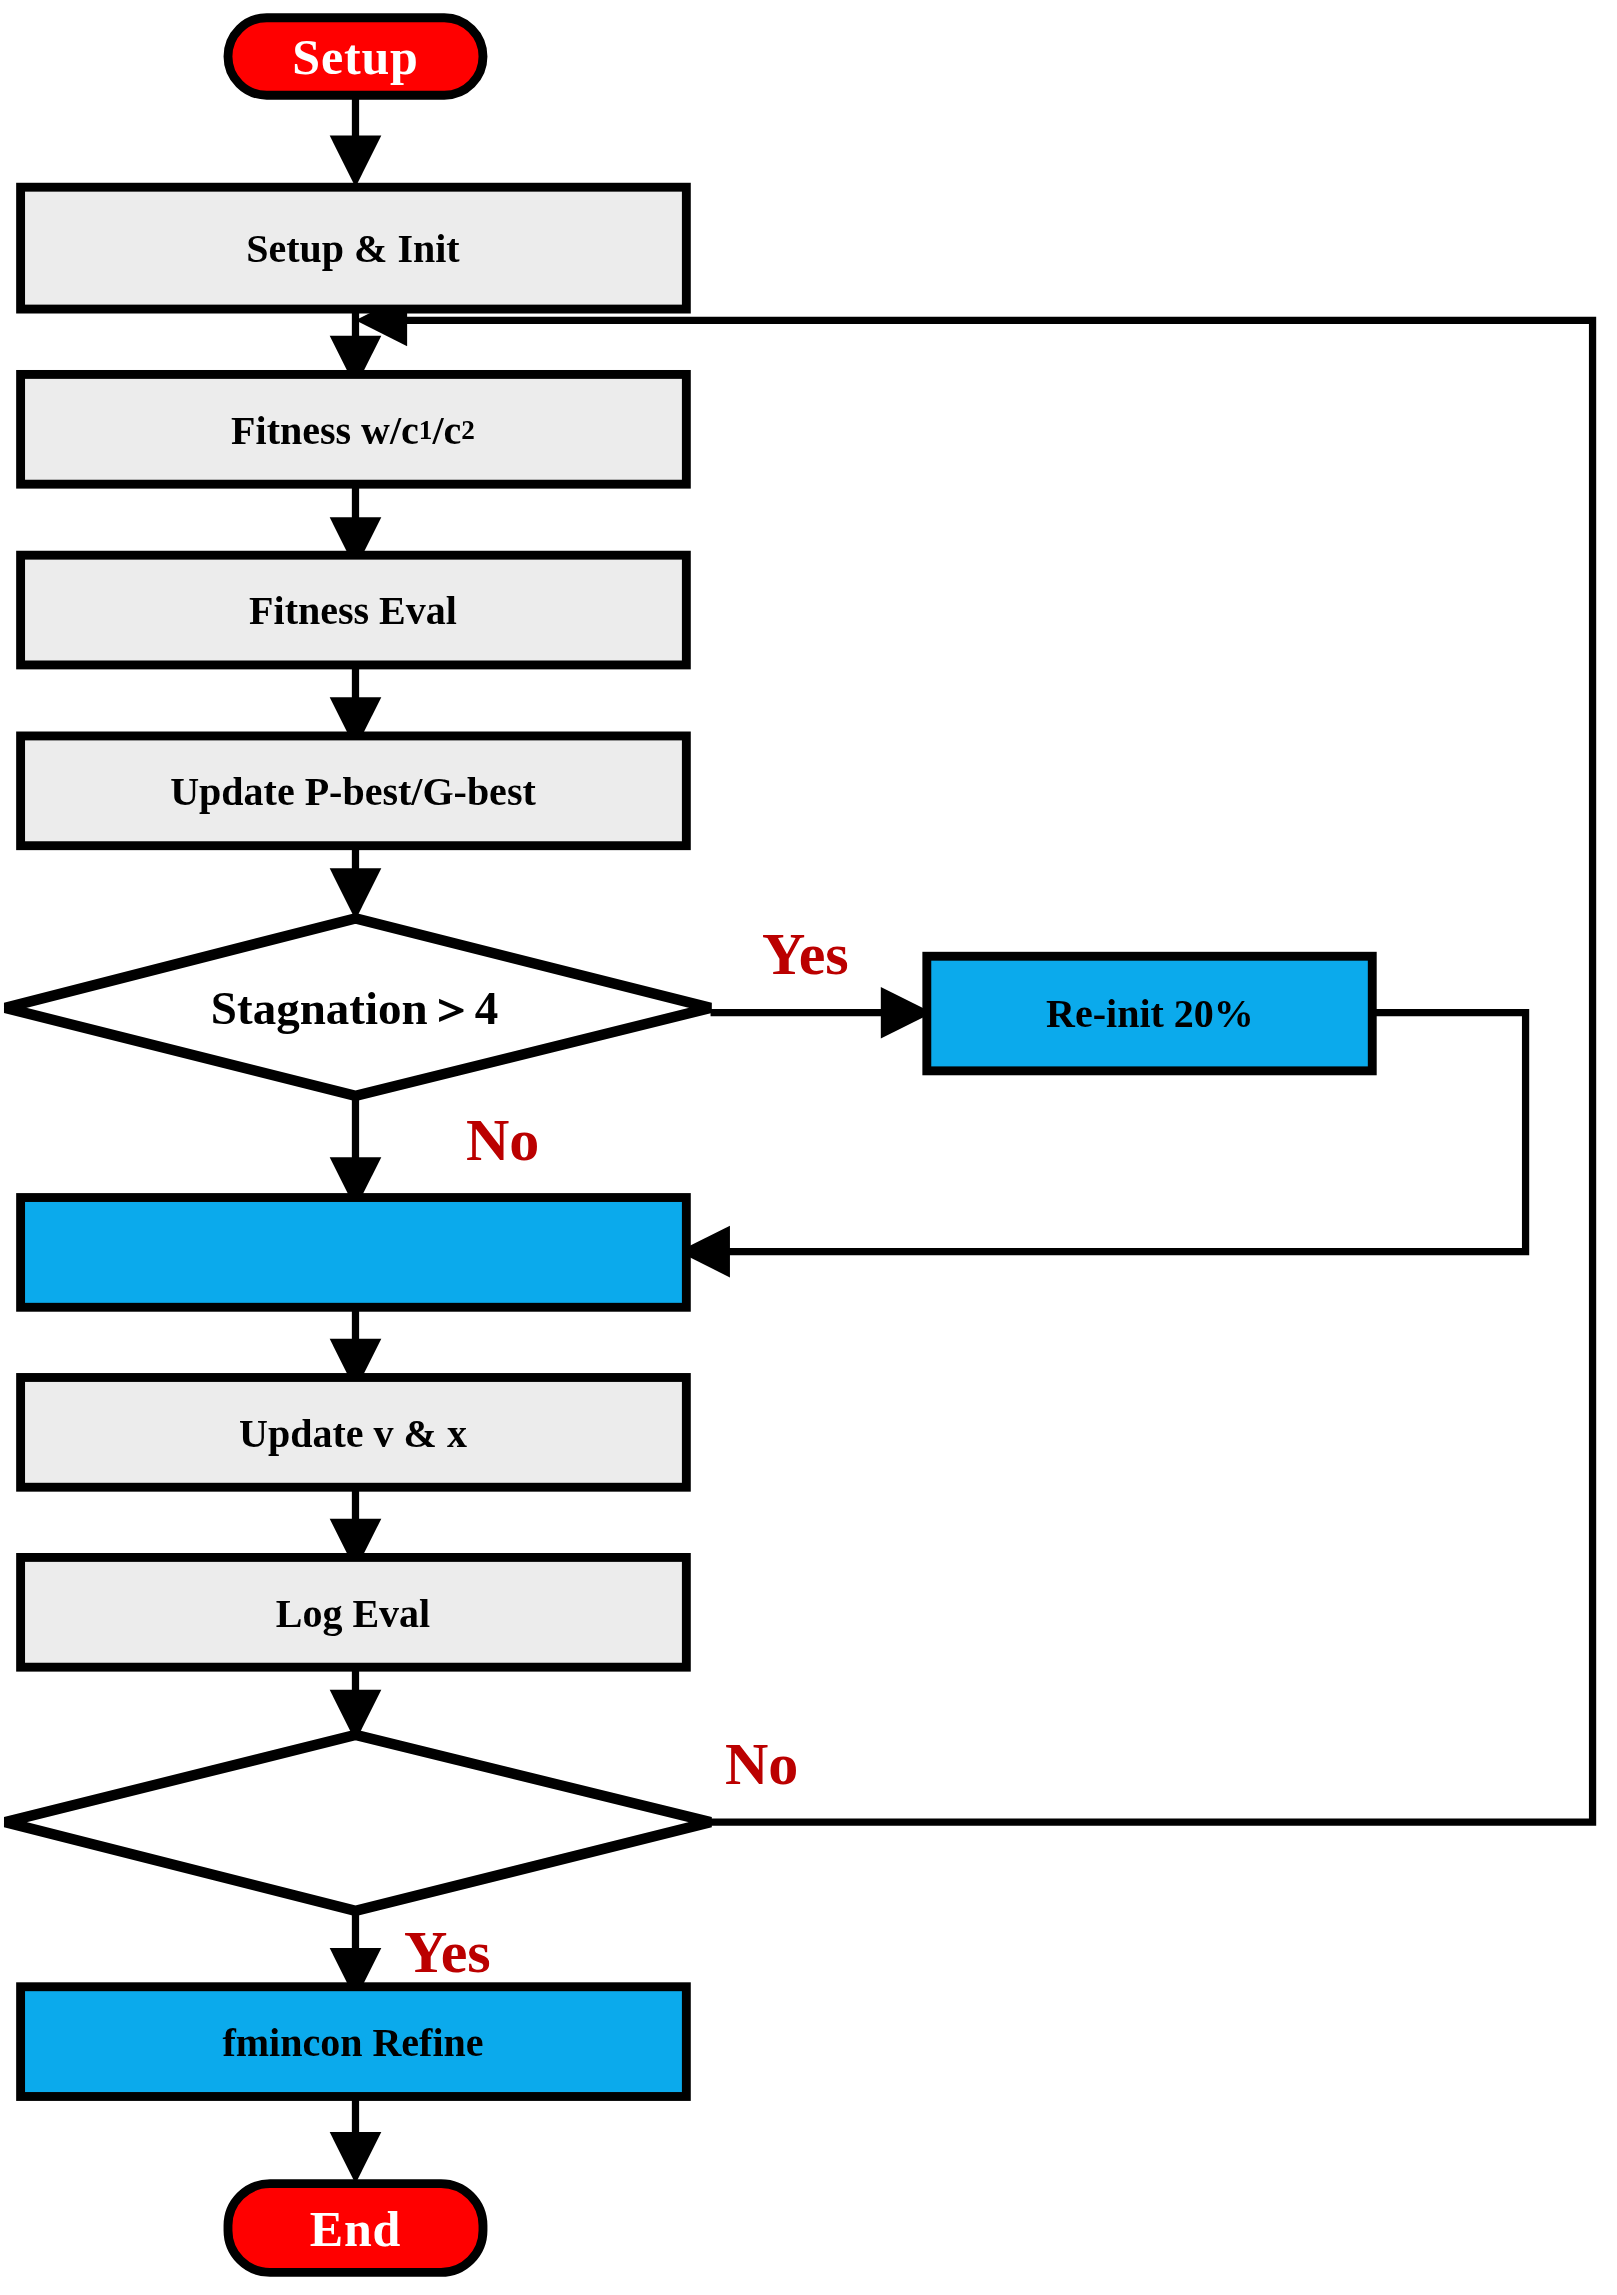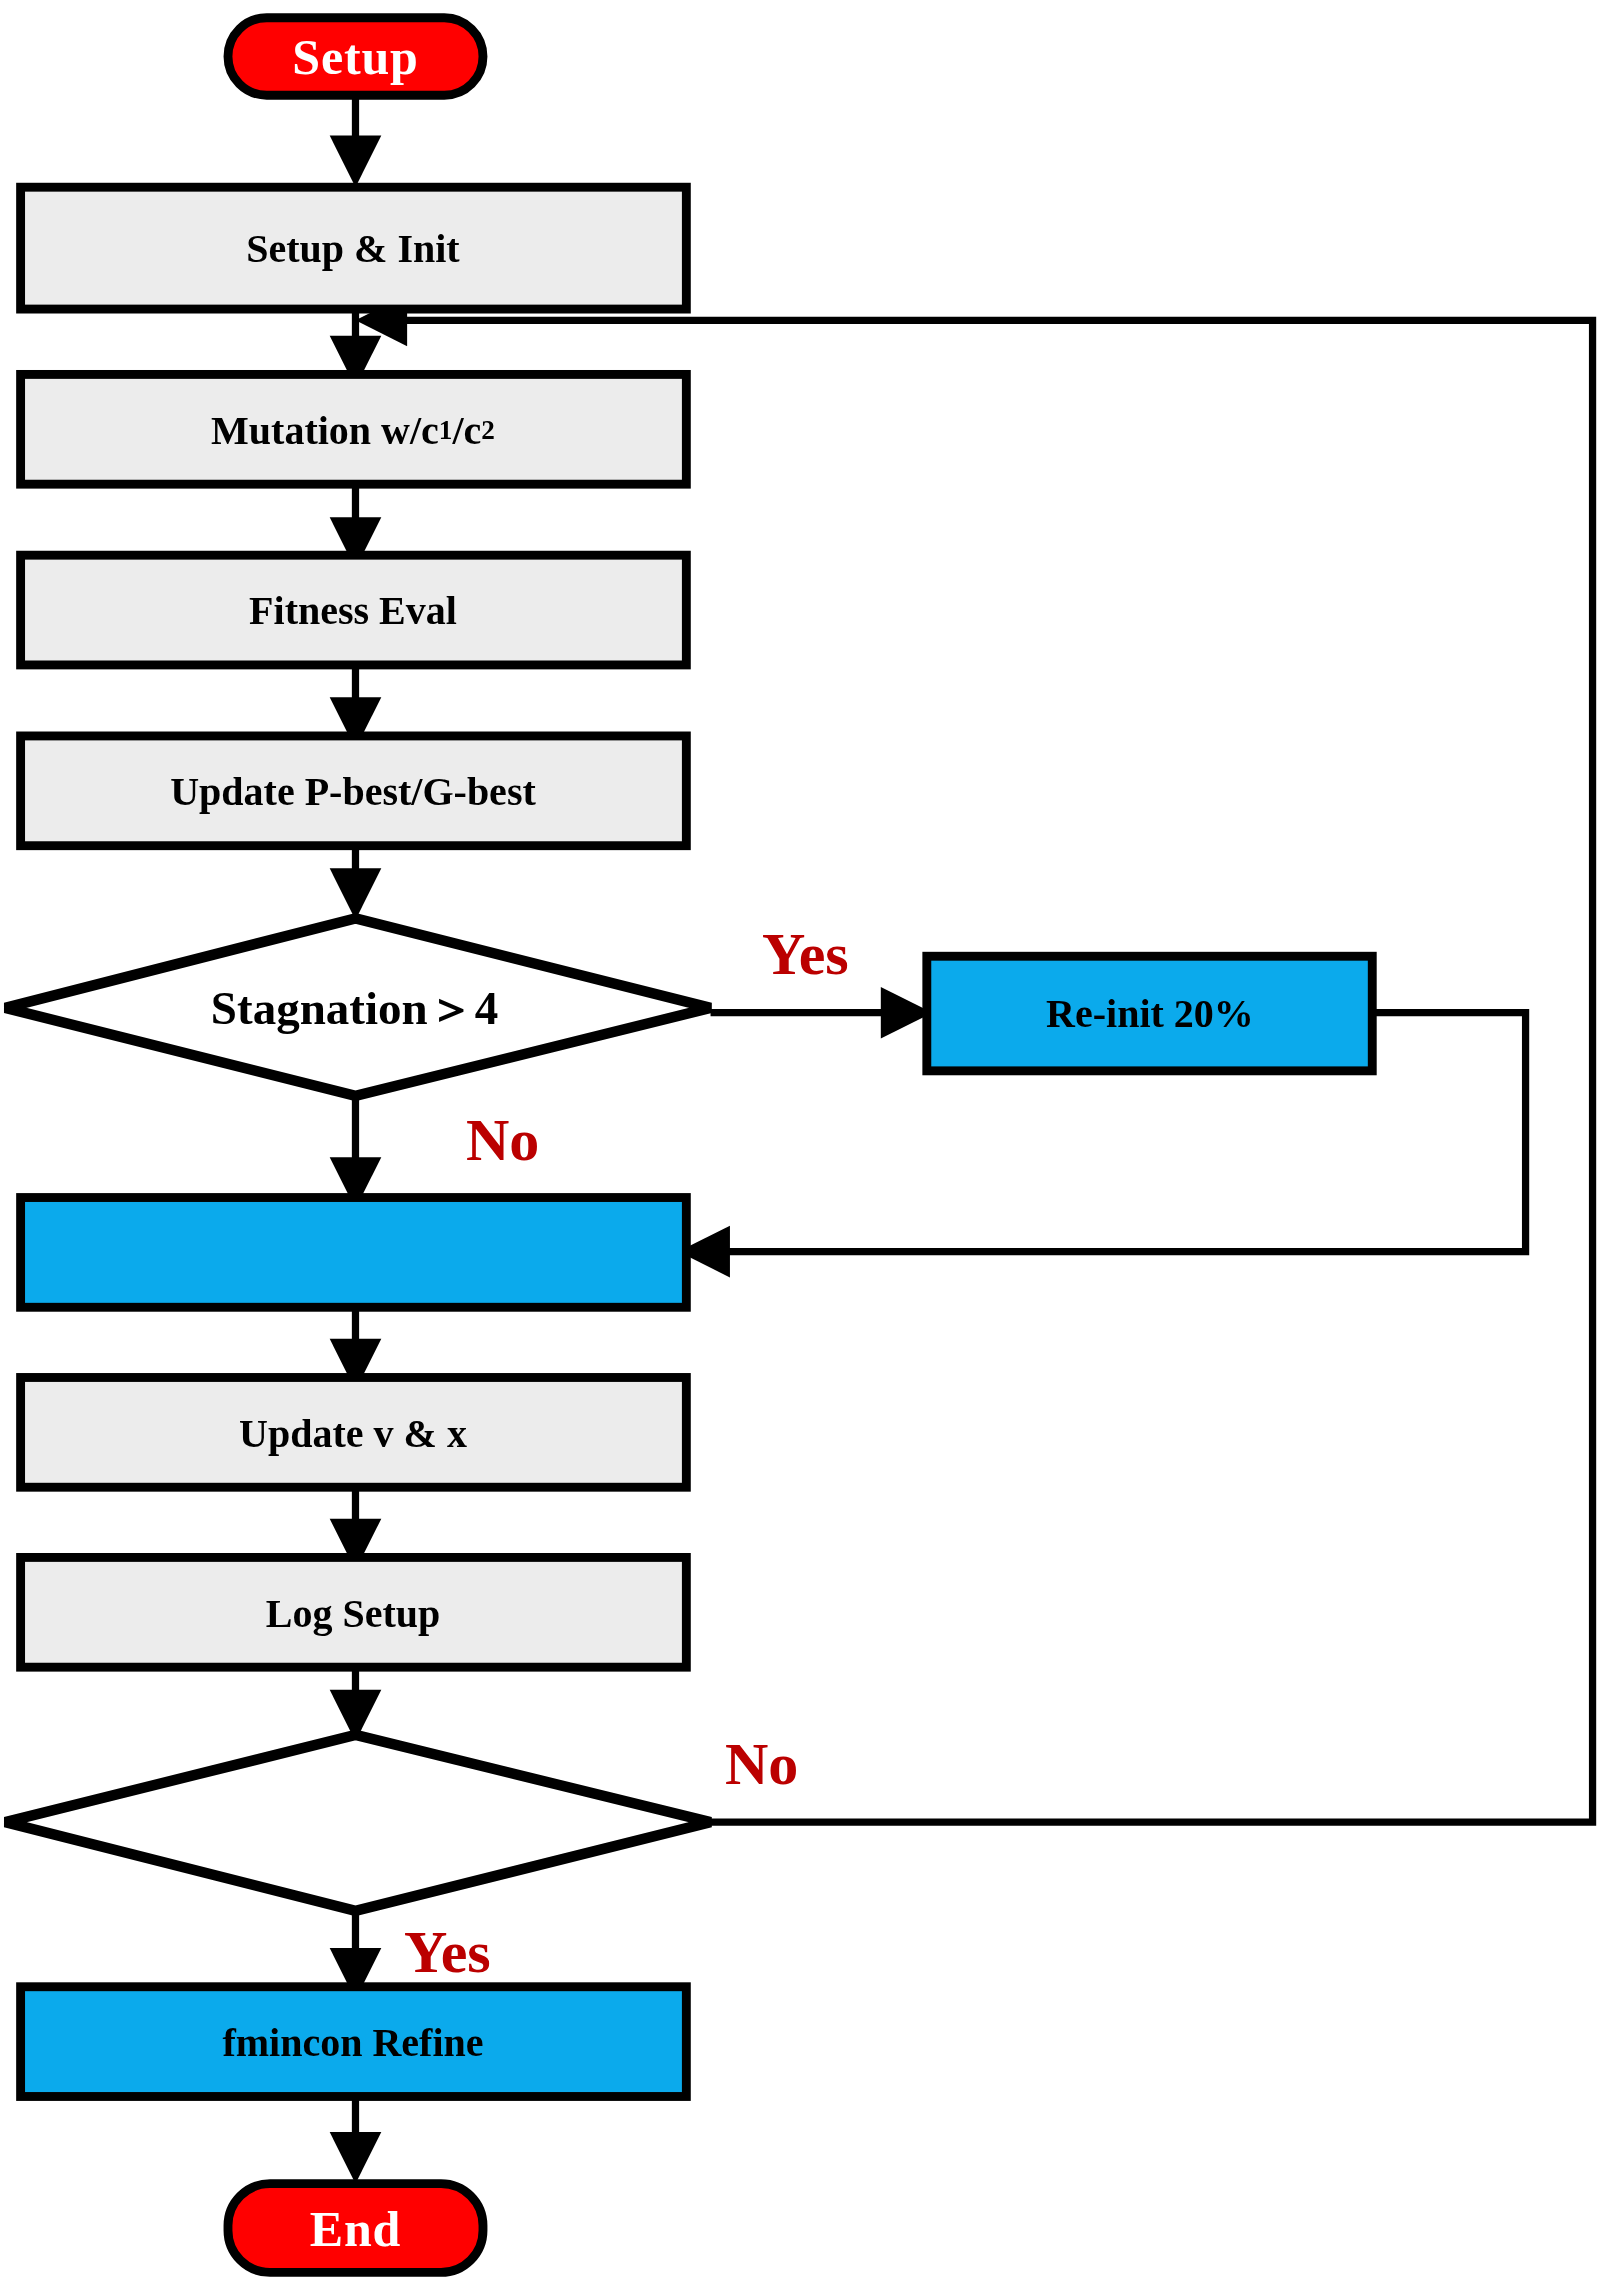--- a/index.html
+++ b/index.html
@@ -149,38 +149,38 @@
     <rect x="25" y="2462" width="825" height="136" fill="#0BAAEC" stroke="#000000" stroke-width="11"></rect>
 
     <rect x="282" y="2706" width="316" height="110" rx="52" ry="52" fill="#FF0000" stroke="#000000" stroke-width="11"></rect>
   </svg>
 
   <div class="node-label terminal-label" style="left:228px; top:18px; width:255px; height:77px;">Setup</div>
 
   <div class="node-label process-label" style="left:20px; top:187px; width:666px; height:122px;">Setup &amp; Init</div>
 
   <div class="node-label process-label" style="left:20px; top:375px; width:666px; height:110px;">
-      <span>Mutation w/c</span>
+      <span>Fitness w/c</span>
       <span class="sub">1</span>
       <span>/c</span>
       <span class="sub">2</span>
     </div>
 
   <div class="node-label process-label" style="left:20px; top:555px; width:666px; height:110px;">Fitness Eval</div>
 
   <div class="node-label process-label" style="left:20px; top:736px; width:666px; height:110px;">Update P-best/G-best</div>
 
   <div class="node-label decision-label" style="left:48px; top:960px; width:613px; height:97px;">Stagnation＞4</div>
 
   <div class="node-label process-label" style="left:927px; top:956px; width:446px; height:115px;">Re-init 20%</div>
 
 
   <div class="node-label process-label" style="left:20px; top:1378px; width:666px; height:110px;">Update v &amp; x</div>
 
-  <div class="node-label process-label" style="left:20px; top:1558px; width:666px; height:110px;">Log Setup</div>
+  <div class="node-label process-label" style="left:20px; top:1558px; width:666px; height:110px;">Log Eval</div>
 
 
   <div class="node-label process-label" style="left:20px; top:1987px; width:666px; height:110px;">fmincon Refine</div>
 
   <div class="node-label terminal-label" style="left:228px; top:2184px; width:255px; height:89px;">End</div>
 
   <div class="edge-label" style="left:762px; top:920px;">Yes</div>
 
   <div class="edge-label" style="left:466px; top:1106px;">No</div>
 

